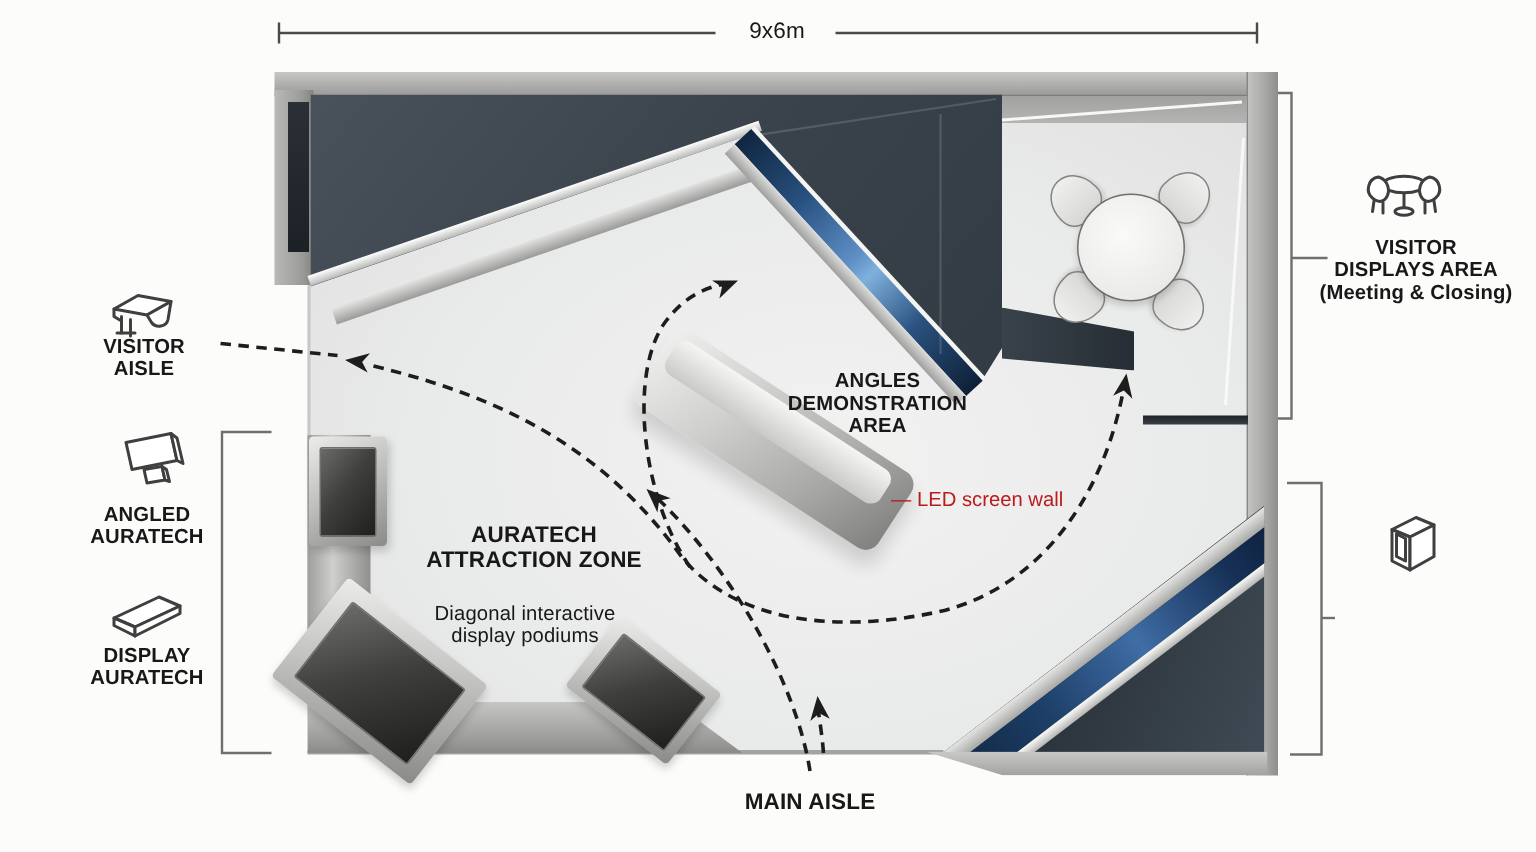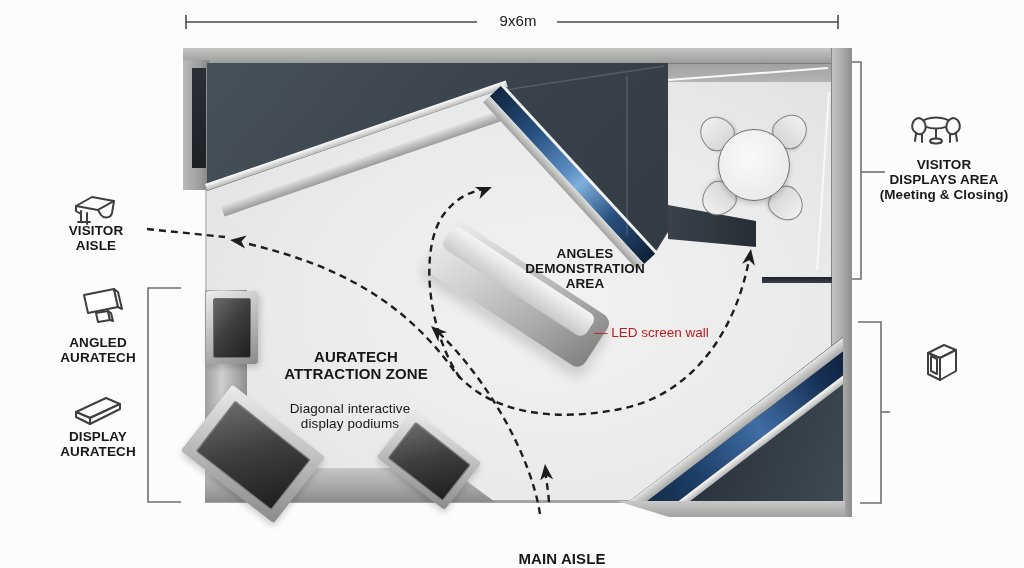--- a/index.html
+++ b/index.html
@@ -265,18 +265,18 @@
 
     <div class="label big" style="left:268px;top:349px;width:176px;">
       <span>AURATECH</span>
       <span>ATTRACTION ZONE</span>
     </div>
 
     <div class="led-label" style="left:594px;top:325px;width:140px;">
       <span>— LED screen wall</span>
     </div>
 
-    <div class="label big" style="left:502px;top:527px;width:120px;margin-top:24px;">
+    <div class="label big" style="left:480px;top:527px;width:120px;">
       <span>MAIN AISLE</span>
     </div>
 
   </div>
 </div>
 
 </body></html>

